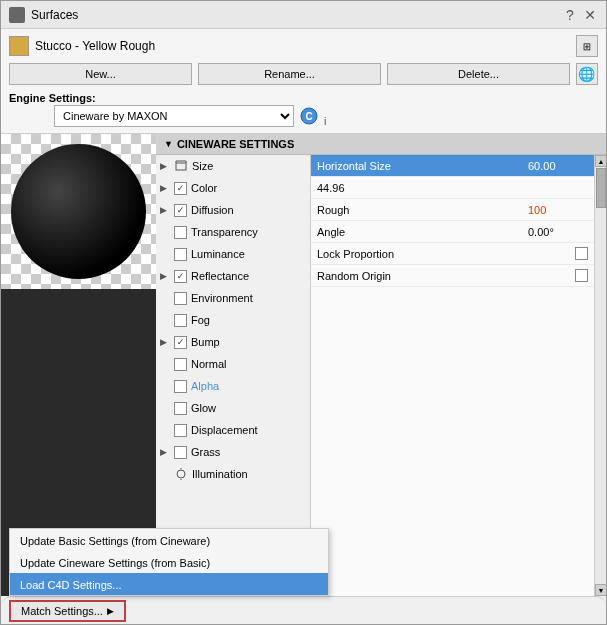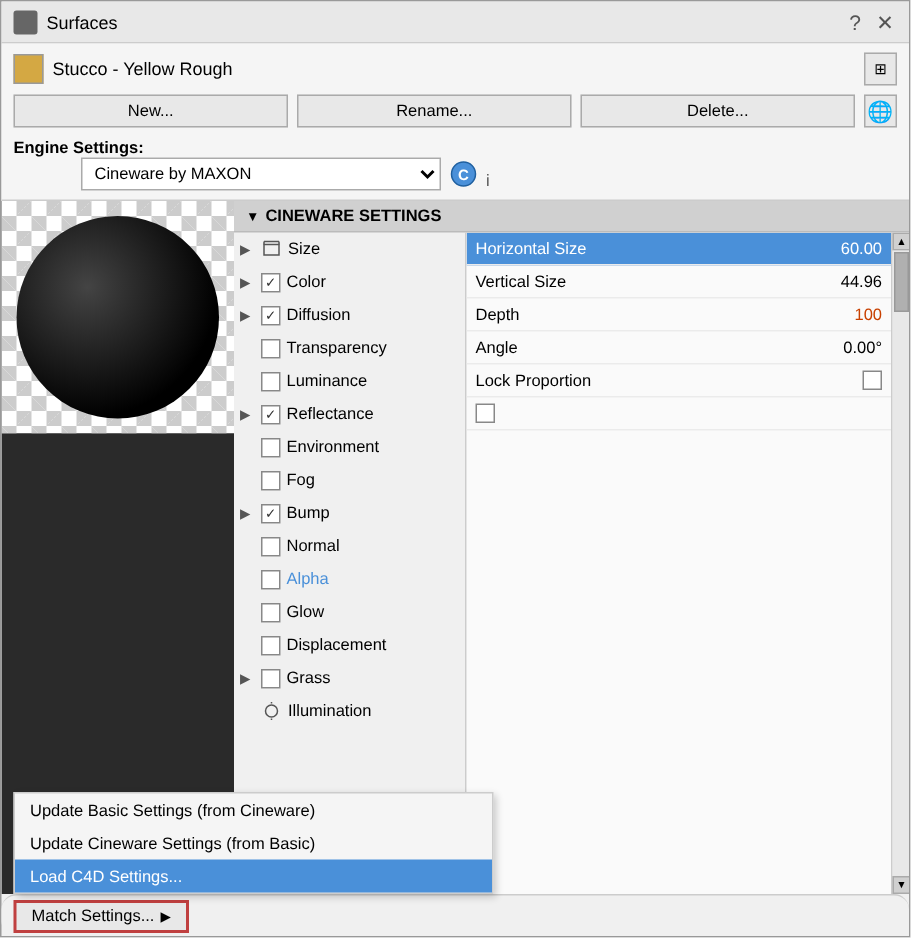--- a/index.html
+++ b/index.html
@@ -269,21 +269,21 @@
       background: #4a90d9;
       color: white;
     }
     .prop-name {
       flex: 1;
       font-size: 11px;
     }
     .prop-value {
       font-size: 11px;
       min-width: 60px;
-      text-align: right;
+      text-align: left;
     }
     .prop-value.orange {
       color: #c84000;
     }
     .prop-checkbox {
       width: 13px;
       height: 13px;
       border: 1px solid #888;
       background: white;
     }
@@ -532,40 +532,40 @@
 
         <div style="flex:1; display:flex; overflow:hidden;">
           <div class="right-panel">
 
             <div class="prop-row selected">
               <span class="prop-name">Horizontal Size</span>
               <span class="prop-value" style="color:white;">60.00</span>
             </div>
 
             <div class="prop-row">
-              <span class="prop-name">Vertical Size</span>
               <span class="prop-value">44.96</span>
             </div>
 
             <div class="prop-row">
-              <span class="prop-name">Depth</span>
+              <span class="prop-name">Rough</span>
               <span class="prop-value orange">100</span>
             </div>
 
             <div class="prop-row">
               <span class="prop-name">Angle</span>
               <span class="prop-value">0.00°</span>
             </div>
 
             <div class="prop-row">
               <span class="prop-name">Lock Proportion</span>
               <div class="prop-checkbox"></div>
             </div>
 
             <div class="prop-row">
+              <span class="prop-name">Random Origin</span>
               <div class="prop-checkbox"></div>
             </div>
           </div>
 
           <div class="right-scrollbar">
             <div class="scroll-btn">▲</div>
             <div class="scroll-track">
               <div class="scroll-thumb"></div>
             </div>
             <div class="scroll-btn">▼</div>

